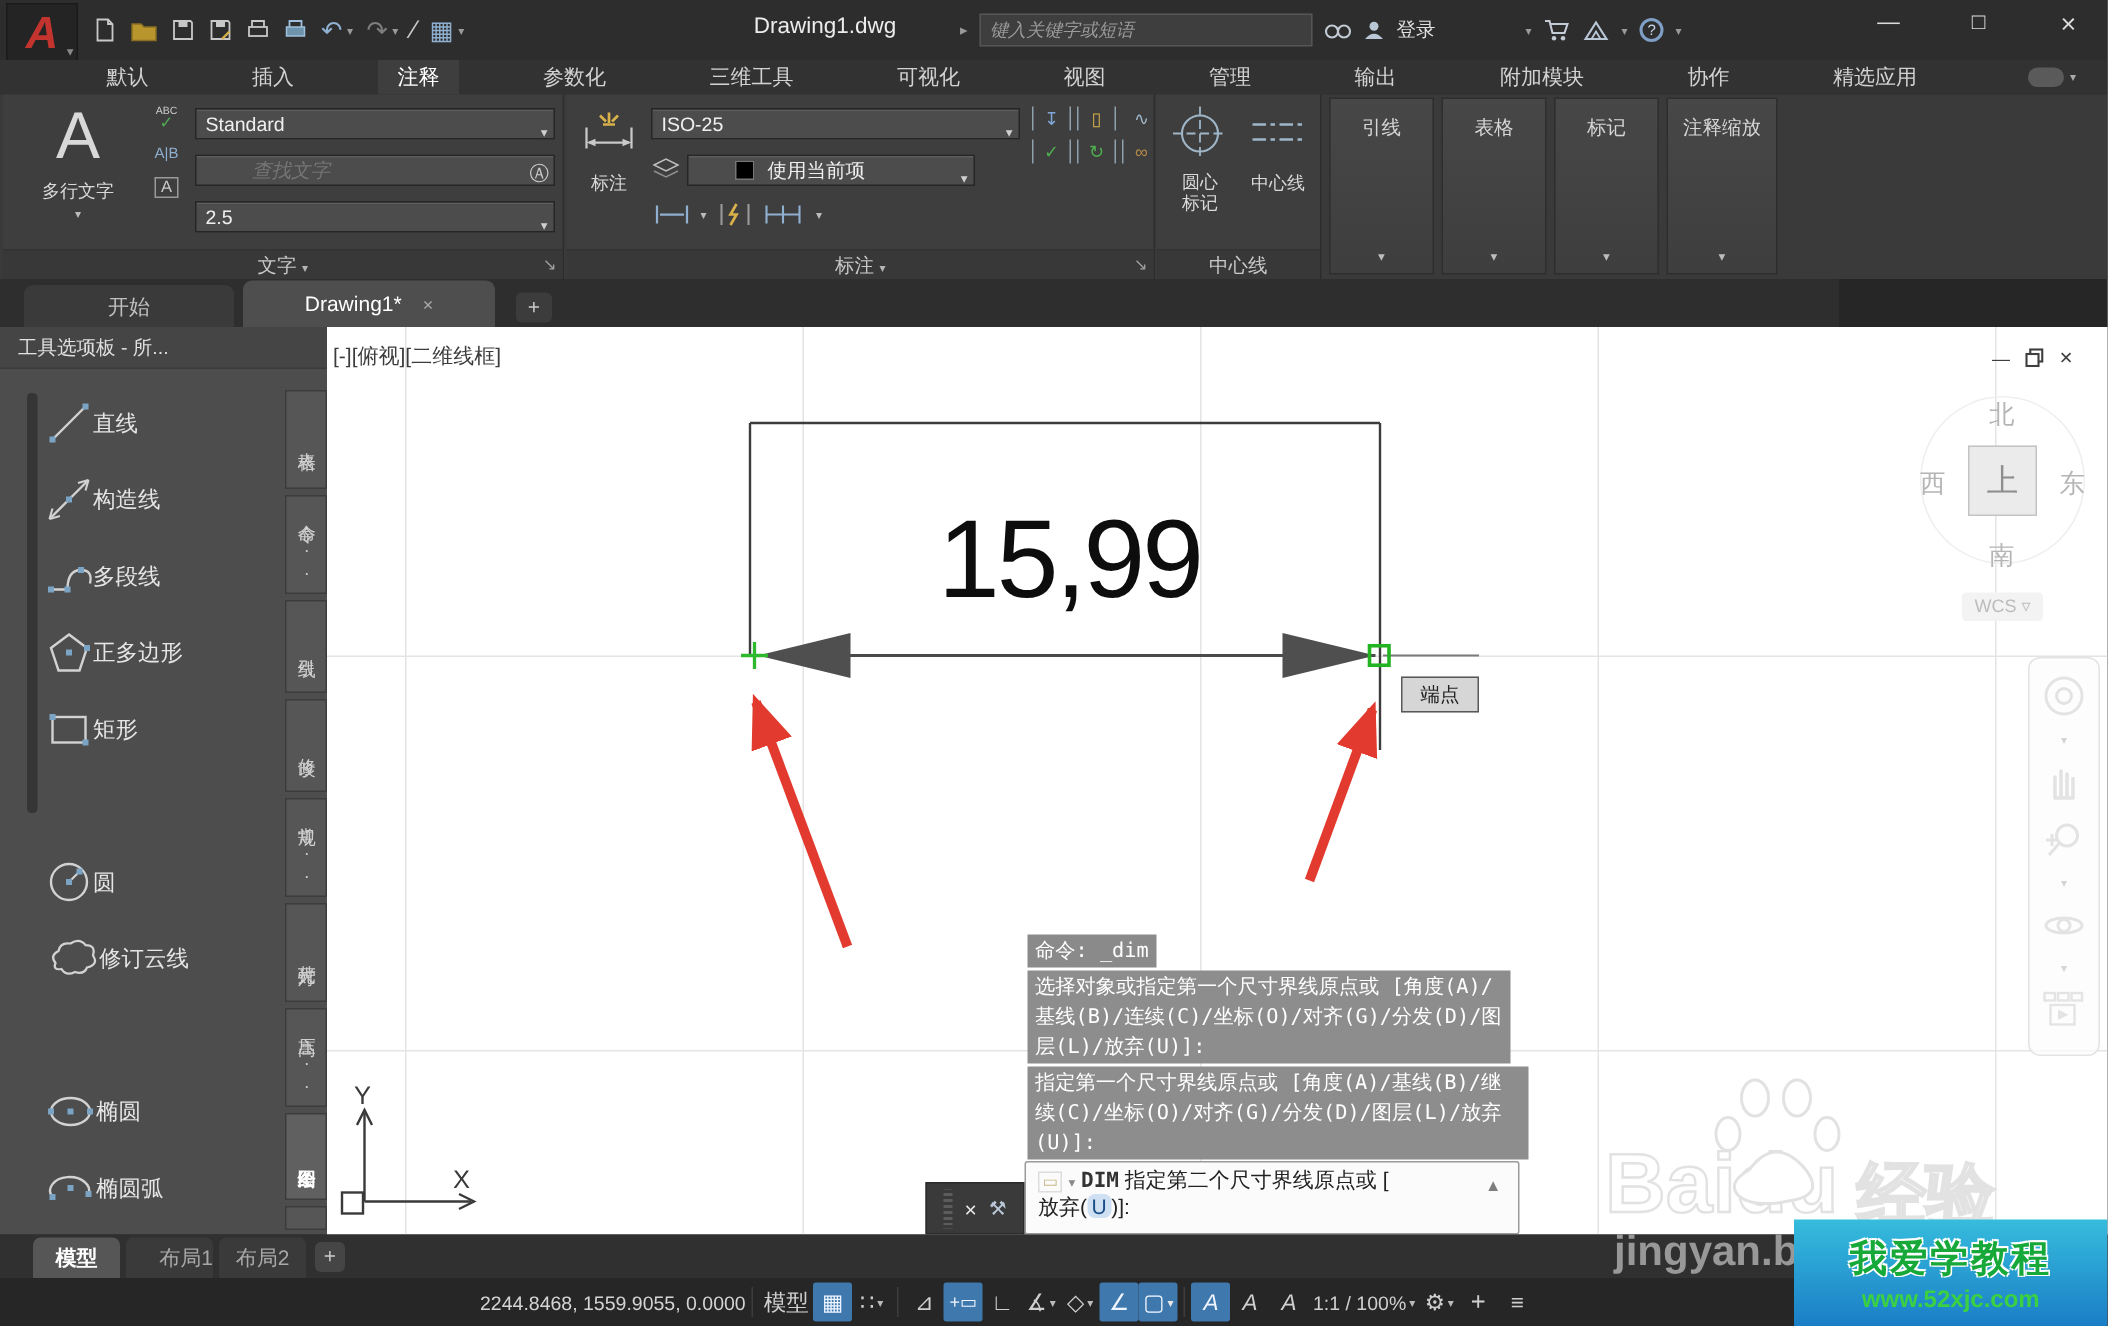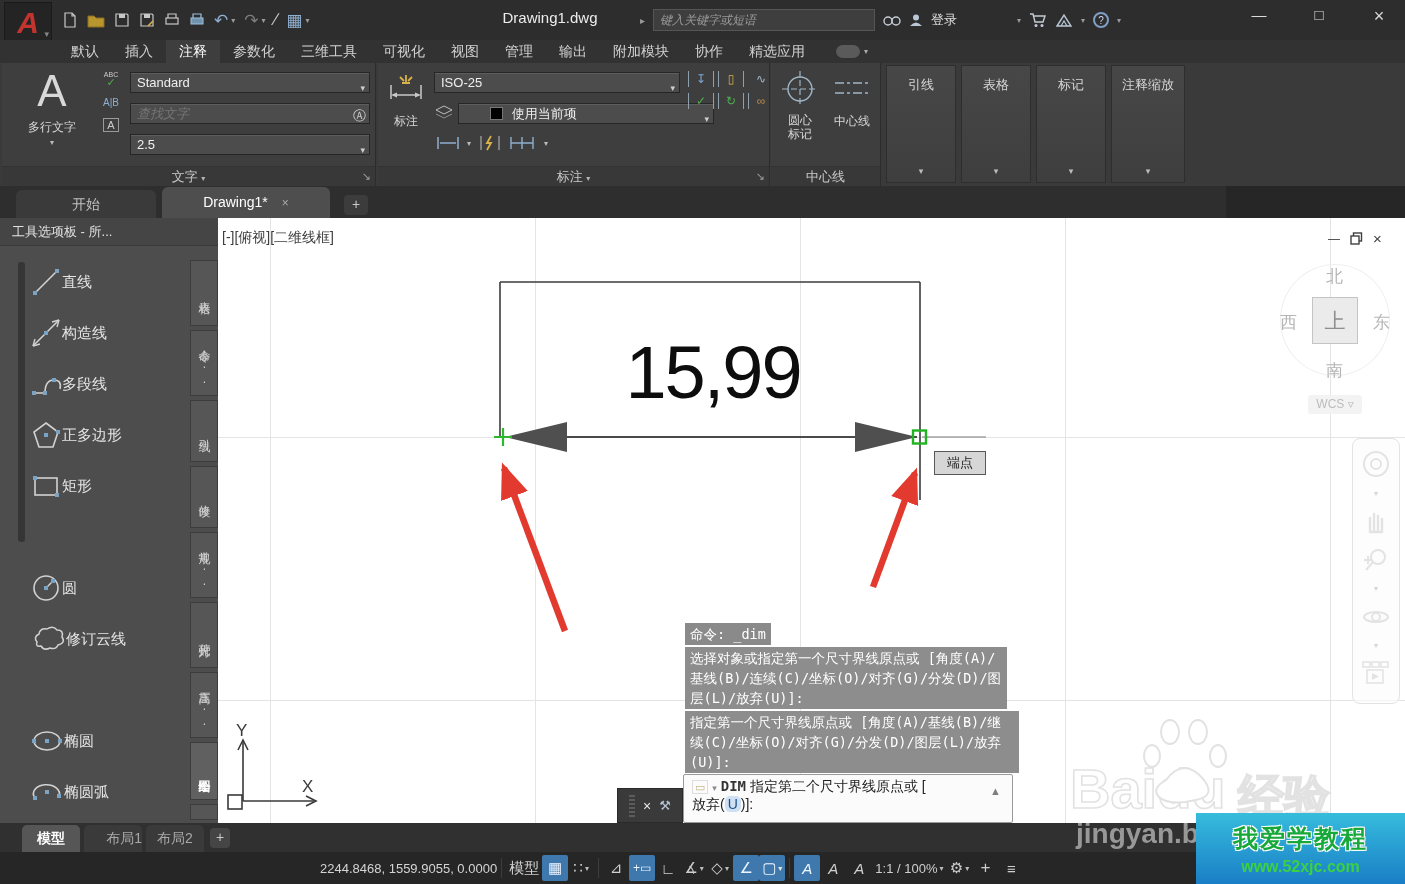--- a/index.html
+++ b/index.html
@@ -20,21 +20,21 @@
   .qat .car { font-size:8px; color:#9a9a9a; margin-left:-6px; }
   #doc-title { position:absolute; left:440px; top:9px; width:220px; text-align:center;
                color:#ececec; font-size:15px; }
   #infocenter { position:absolute; left:640px; top:8px; height:24px; display:flex; align-items:center; gap:8px; }
   #ic-search { width:222px; height:22px; background:#3e3e3e; border:1px solid #555; color:#dedede;
                font-style:italic; font-size:12px; padding:0 6px; }
   #ic-search::placeholder { color:#9a9a9a; font-style:italic; }
   .winbtn { position:absolute; top:6px; color:#dcdcdc; font-size:15px; width:34px; text-align:center; cursor:default; }
 
   
-  #ribtabs { position:absolute; left:0; top:40px; width:1405px; height:23px; background:#323232; display:flex; align-items:stretch; padding-left:58px; }
+  #ribtabs { position:absolute; left:0; top:40px; width:1405px; height:23px; background:#323232; display:flex; align-items:stretch; padding-left:58px;gap:43px; }
   .rtab { color:#d2d2d2; font-size:14px; padding:3px 13px 0 13px; }
   .rtab.active { background:#3e3e3e; color:#fff; }
   #workspace-sw { display:flex; align-items:center; gap:4px; margin-left:18px; }
   #workspace-sw .pill { width:24px; height:13px; background:#5a5a5a; border-radius:7px; display:inline-block; }
   #workspace-sw .car { color:#aaa; font-size:8px; }
 
   
   #ribbon { position:absolute; left:0; top:63px; width:1405px; height:123px; background:#3a3a3a; }
   .panel { position:absolute; top:0; height:123px; background:#3e3e3e; border-right:1px solid #2c2c2c; }
   .plabel { position:absolute; left:0; bottom:0; width:100%; height:20px; background:#383838;
@@ -248,21 +248,21 @@
           <span style="font-size:7px;color:#ccc;">ABC</span>
           <span style="font-size:11px;color:#4fae4f;line-height:9px;">✓</span>
         </span>
         <span style="font-size:10px;color:#8fb0d0;">A|B</span>
         <span style="font-size:11px;color:#c9c9c9;border:1px solid #9a9a9a;padding:0 3px;">A</span>
       </div>
       <div class="combo" style="left:128px;top:9px;width:240px;">
         <span>Standard</span><span class="car">▾</span>
       </div>
       <div class="combo" style="left:128px;top:40px;width:240px;padding:0;">
-        <input style="width: 210px; height: 19px; background: transparent; border: 0px; color: rgb(222, 222, 222); font-style: italic; font-size: 13px; padding: 0px 6px; outline: none;" placeholder="查找文字">
+        <input style="width: 210px; height: 19px; background: transparent; border: 0px; color: rgb(222, 222, 222); font-style: italic; font-size: 13px; padding: 0px 6px; outline: none; margin-left: 31px;" placeholder="查找文字">
         <span style="position:absolute;right:3px;top:2px;color:#cfcfcf;font-size:13px;">Ⓐ</span>
       </div>
       <div class="combo" style="left:128px;top:71px;width:240px;">
         <span>2.5</span><span class="car">▾</span>
       </div>
       <div class="plabel"><span>文字</span> <span class="car">▾</span></div>
       <div class="pexpand">↘</div>
     </div>
 
     <div class="panel" style="left:378px;width:392px;">
@@ -275,21 +275,21 @@
         </svg>
         <div style="font-size:12px;">标注</div>
       </div>
       <div class="combo" style="left:56px;top:9px;width:246px;">
         <span>ISO-25</span><span class="car">▾</span>
       </div>
       <svg width="18" height="16" viewBox="0 0 18 16" style="position:absolute;left:57px;top:42px;">
         <path d="M1,5 l8,-4 8,4 -8,4 z" fill="none" stroke="#bfbfbf" stroke-width="1"></path>
         <path d="M1,9 l8,4 8,-4" fill="none" stroke="#8f8f8f" stroke-width="1"></path>
       </svg>
-      <div class="combo" style="left:80px;top:40px;width:256px;padding-left:31px;">
+      <div class="combo" style="left:80px;top:40px;width:192px;padding-left:31px;">
         <span style="display:inline-block;width:13px;height:13px;background:#000;border:1px solid #777;vertical-align:-2px;margin-right:5px;"></span>
         <span>使用当前项</span><span class="car">▾</span>
       </div>
       <div style="position:absolute;left:58px;top:72px;display:flex;align-items:center;gap:7px;">
         <svg width="24" height="14" viewBox="0 0 24 14">
             <path d="M2,1 v12 M22,1 v12 M4,7 h16" stroke="#8fb0d0" stroke-width="1.5"></path>
           </svg>
         <span style="font-size:8px;color:#bbb;">▾</span>
         <svg width="24" height="16" viewBox="0 0 24 16">
             <path d="M3,1 v14 M21,1 v14" stroke="#9a9a9a" stroke-width="1.4"></path>

